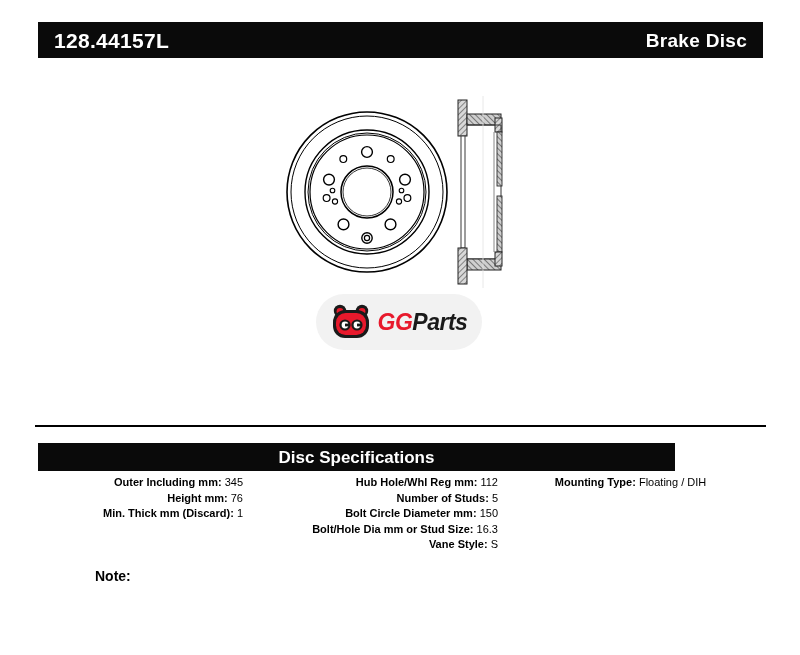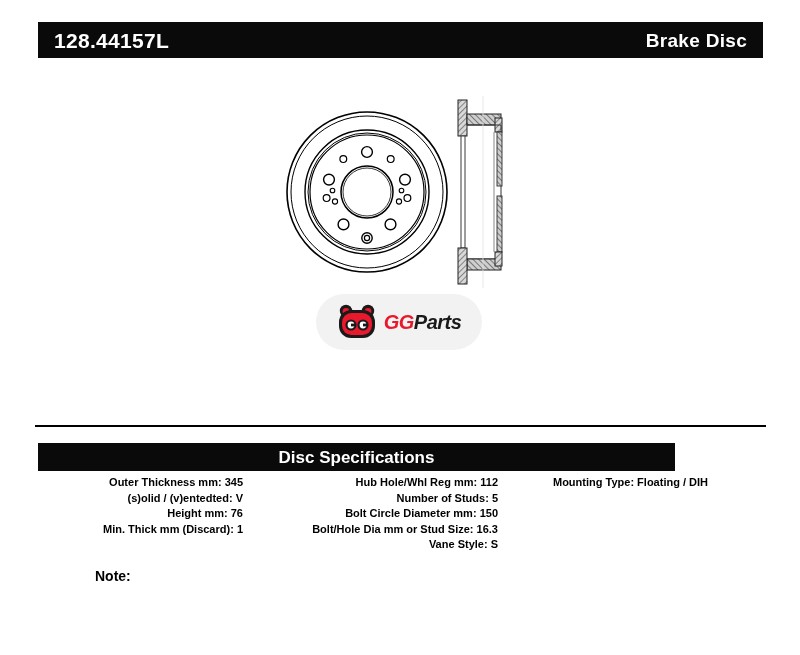--- a/index.html
+++ b/index.html
@@ -77,21 +77,21 @@
     align-items: center;
     justify-content: center;
     gap: 7px;
   }
   .watermark-mascot {
     width: 40px;
     height: 38px;
     flex: none;
   }
   .watermark-text {
-    font-size: 20px;
+    font-size: 23px;
     font-weight: bold;
     font-style: italic;
     line-height: 1;
     letter-spacing: -0.5px;
     white-space: nowrap;
   }
   .wm-gg { color: #e8192c; }
   .wm-parts { color: #1a1a1a; }
 
   
@@ -136,21 +136,21 @@
   .spec-col-left   { width: 205px; text-align: right; }
   .spec-col-middle { width: 255px; text-align: right; padding-left: 18px; }
   .spec-col-right  { width: 265px; text-align: center; }
 
   .spec-row {
     font-size: 11px;
     line-height: 15.5px;
     white-space: nowrap;
   }
   .spec-label { font-weight: bold; }
-  .spec-value { font-weight: bold; }
+  .spec-value { font-weight: normal; }
 
   
   .note-block {
     position: absolute;
     left: 95px;
     top: 568px;
     font-size: 14px;
     font-weight: bold;
     white-space: nowrap;
   }
@@ -272,26 +272,22 @@
 <div class="divider"></div>
 
 <div class="spec-bar">
   <div class="spec-bar-title">Disc Specifications</div>
 </div>
 
 <div class="spec-columns">
 
   <div class="spec-col spec-col-left">
     <div class="spec-row">
-      <span class="spec-label">Outer Thickness mm:</span>
+      <span class="spec-label">Outer Including mm:</span>
       <span class="spec-value">345</span>
-    </div>
-    <div class="spec-row">
-      <span class="spec-label">(s)olid / (v)entedted:</span>
-      <span class="spec-value">V</span>
     </div>
     <div class="spec-row">
       <span class="spec-label">Height mm:</span>
       <span class="spec-value">76</span>
     </div>
     <div class="spec-row">
       <span class="spec-label">Min. Thick mm (Discard):</span>
       <span class="spec-value">1</span>
     </div>
   </div>

